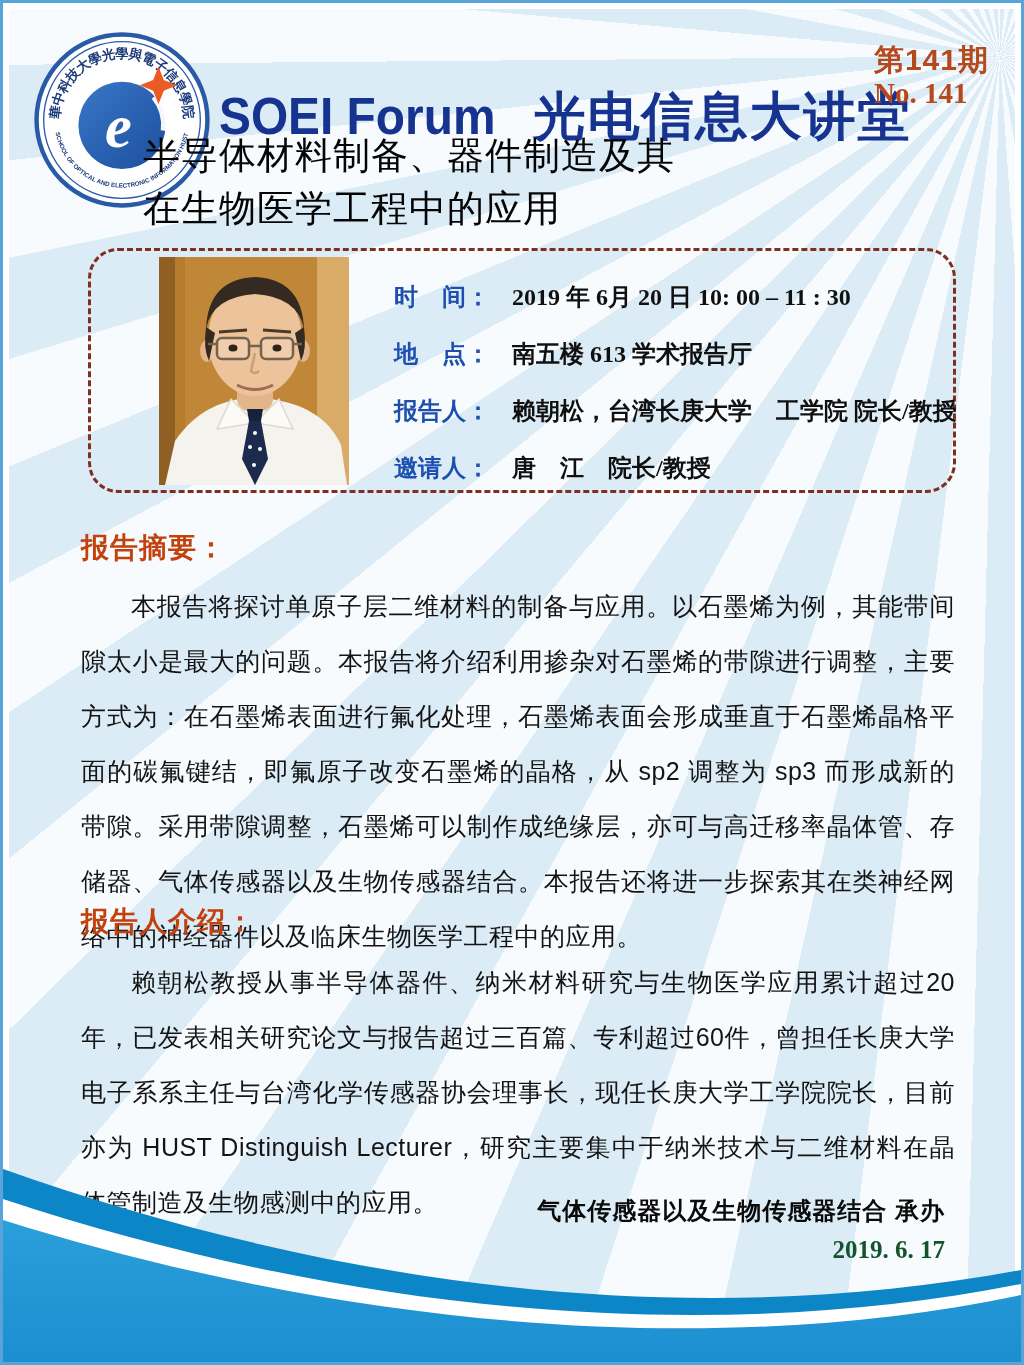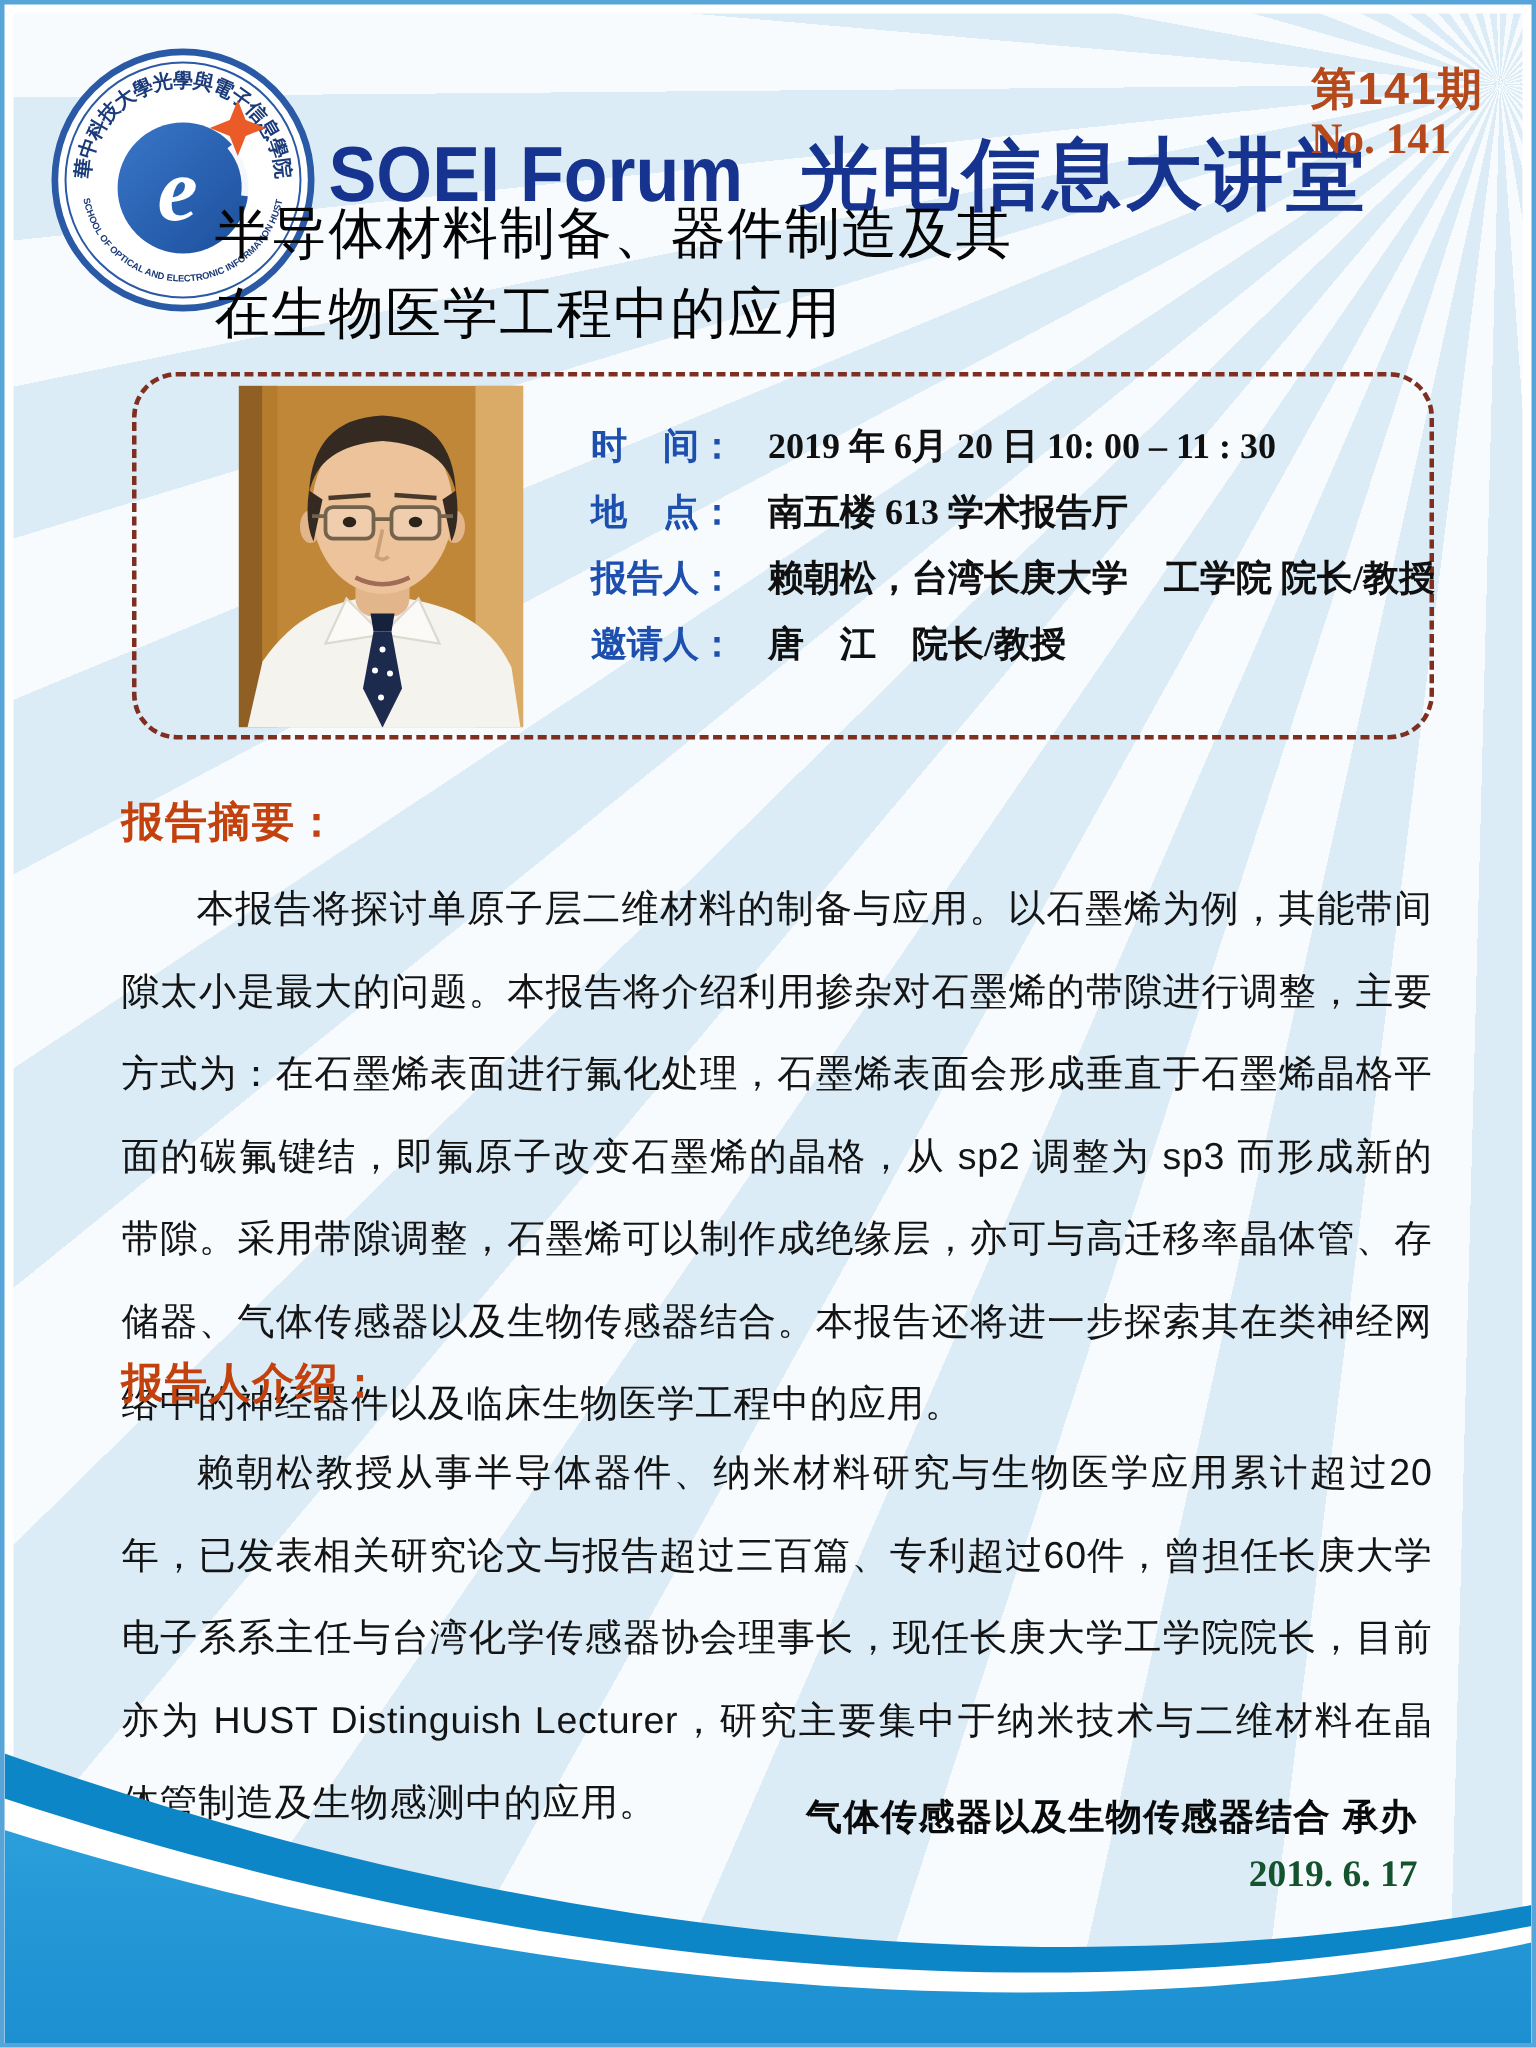--- a/index.html
+++ b/index.html
@@ -28,21 +28,21 @@
   .talk-title{
     position:absolute;left:140px;top:127px;width:800px;text-align:left;
     font-size:37px;font-weight:normal;color:#050505;line-height:1.42;letter-spacing:1px;
   }
   
   .info-box{
     position:absolute;left:85px;top:245px;width:868px;height:245px;
     border:3px dashed #7e2f1f;border-radius:30px;box-sizing:border-box;
   }
   .photo{position:absolute;left:68px;top:6px;width:190px;height:228px;overflow:hidden;}
-  .info-rows{position:absolute;left:303px;top:30px;right:14px;display:flex;flex-direction:column;gap:14px;}
+  .info-rows{position:absolute;left:303px;top:30px;right:14px;display:flex;flex-direction:column;gap:27px;}
   .info-row{display:flex;align-items:baseline;height:30px;}
   .info-label{
     flex:0 0 118px;font-size:24px;font-weight:bold;color:#1d4fae;letter-spacing:0px;white-space:nowrap;
   }
   .info-value{
     font-size:24px;font-weight:bold;color:#101010;white-space:nowrap;
     font-family:"Liberation Serif","Liberation Sans",serif;
   }
   
   .section-heading{

